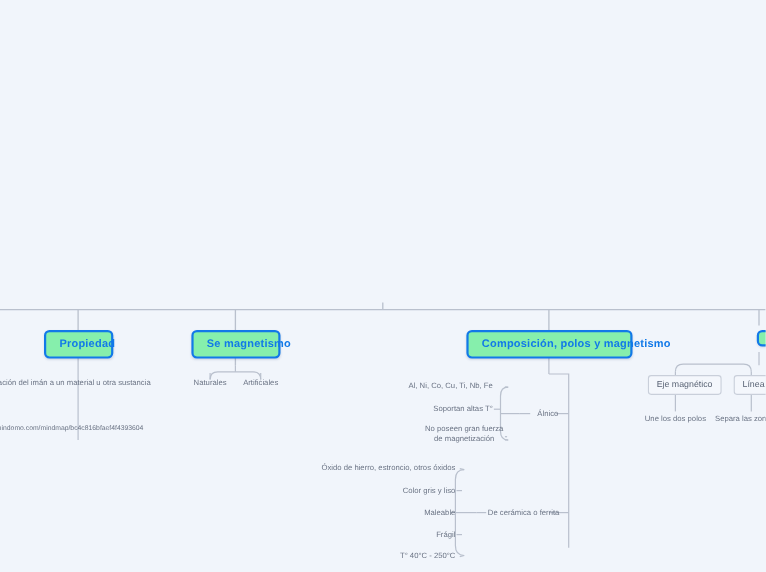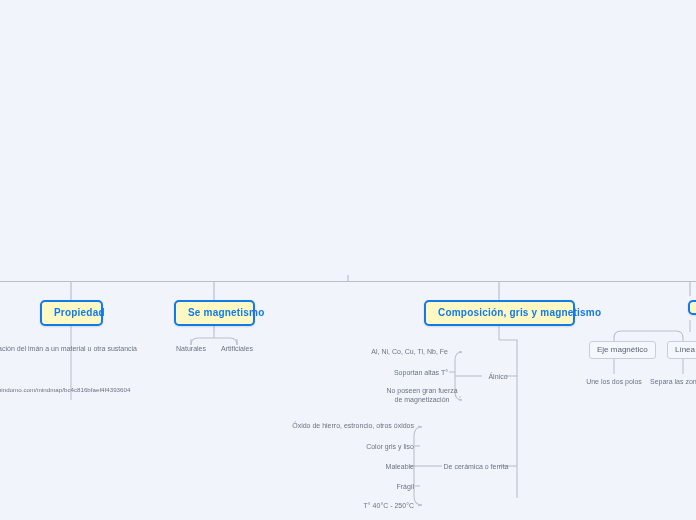--- a/index.html
+++ b/index.html
@@ -41,21 +41,21 @@
     color: #ffffff;
     font-weight: bold;
     font-size: 12.5px;
     letter-spacing: 0.3px;
     padding: 7px 16px 8px 16px;
     text-align: center;
     box-shadow: 0 1px 2px rgba(30,60,110,0.18);
   }
   
   .node-l1 {
-    background: #fef9c3;
+    background: #86efac;
     border: 2px solid #1279e8;
     border-radius: 5px;
     color: #1279e8;
     font-weight: bold;
     font-size: 10px;
     letter-spacing: 0.2px;
     padding: 5px 12px 6px 12px;
     text-align: center;
     box-shadow: 0 1px 2px rgba(30,60,110,0.14);
   }
@@ -147,21 +147,21 @@
       <path d="M614,353 L614,374"></path>
       <path d="M683,353 L683,374"></path>
     </g>
   </svg>
 
 
   <div class="node node-l1" style="left:40px; top:300px; width:63px;">Propiedad</div>
 
   <div class="node node-l1" style="left:174px; top:300px; width:81px;">Se magnetismo</div>
 
-  <div class="node node-l1" style="left:424px; top:300px; width:151px;">Composición, gris y magnetismo</div>
+  <div class="node node-l1" style="left:424px; top:300px; width:151px;">Composición, polos y magnetismo</div>
 
   <div class="node node-l1" style="left:688px; top:300px; width:40px;"></div>
 
   <div class="node node-leaf ta-left" style="left:-28px; top:344px; width:180px;">comunicación del imán a un material u otra sustancia</div>
 
   <div class="node url-note" style="left:-22px; top:377px; width:190px;">
     <div>tización</div>
     <div>//www.mindomo.com/mindmap/bc4c816bfaef4f4393604</div>
     <div>cbf0c</div>
   </div>

